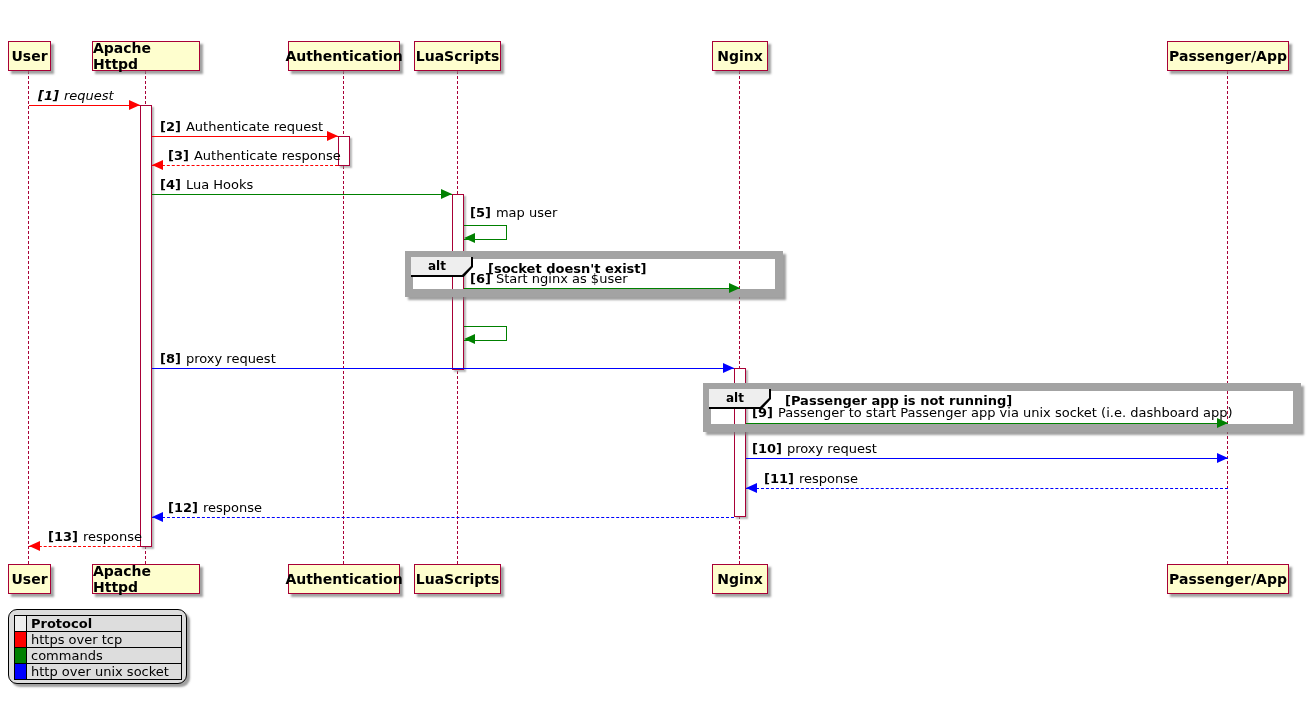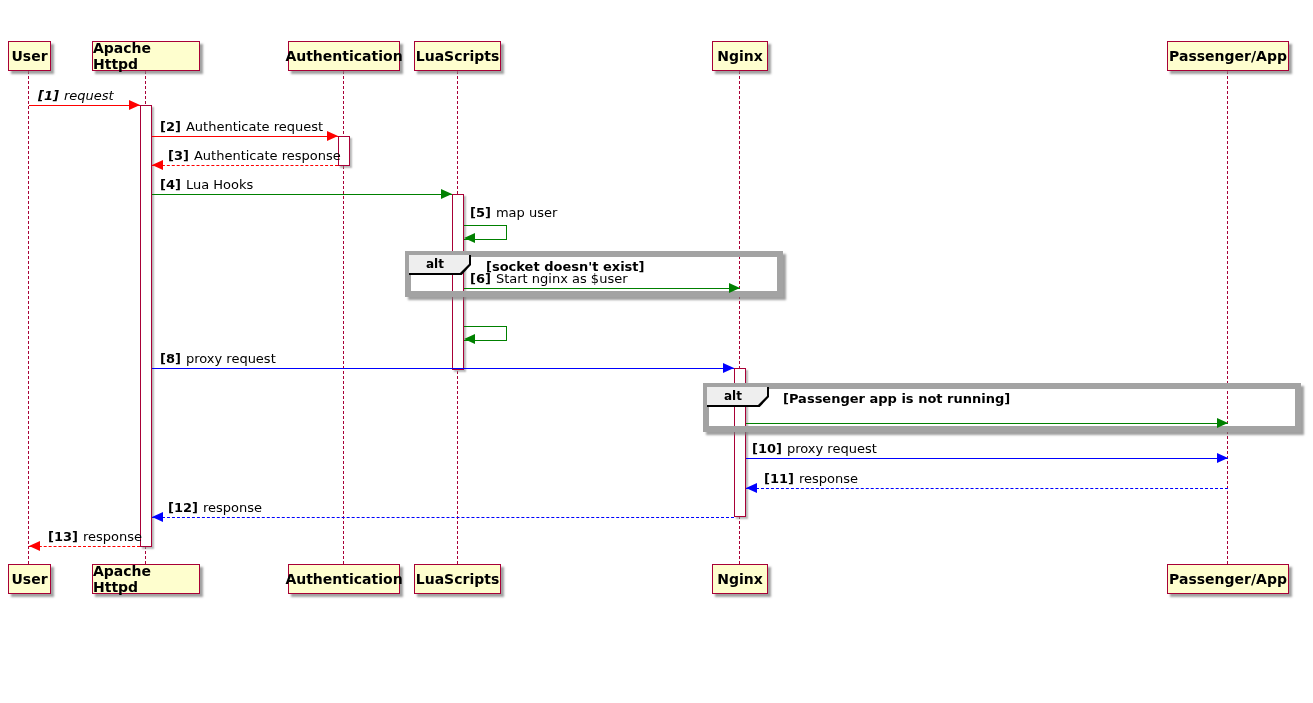--- a/index.html
+++ b/index.html
@@ -9,21 +9,21 @@
          font-size:16px;color:#000;}
   
   .pbox{position:absolute;height:30px;background:#FEFECE;border:1.6px solid #A80036;
         box-shadow:2.5px 3px 2px rgba(130,130,130,.75);display:flex;align-items:center;
         justify-content:center;font-size:14px;font-weight:600;color:#000;
         box-sizing:border-box;z-index:5;}
   .lifeline{position:absolute;width:0;border-left:1px dashed #A80036;z-index:1;}
   .abar{position:absolute;width:12px;background:#fff;border:1px solid #A80036;
         box-sizing:border-box;box-shadow:2px 2px 1.5px rgba(140,140,140,.6);z-index:2;}
   
-  .frame{position:absolute;border:6px solid #a3a3a3;box-sizing:border-box;
+  .frame{position:absolute;border:8px solid #a3a3a3;box-sizing:border-box;
          box-shadow:3px 3px 2px rgba(120,120,120,.7);z-index:3;background:transparent;}
   .ftab{position:absolute;top:-2px;left:-2px;width:62px;height:20px;background:#000;
         clip-path:polygon(0 0,100% 0,100% 50%,85% 100%,0 100%);z-index:4;}
   .ftab .in{position:absolute;top:0;left:0;width:60px;height:18px;background:#EEEEEE;
         clip-path:polygon(0 0,100% 0,100% 50%,85% 100%,0 100%);font-size:12px;
         font-weight:bold;line-height:18px;text-align:center;padding-right:8px;
         box-sizing:border-box;color:#000;}
   .fcond{position:absolute;font-size:13px;font-weight:bold;color:#000;white-space:nowrap;z-index:4;}
   
   .msg{position:absolute;font-size:13px;color:#000;white-space:nowrap;z-index:6;}
@@ -147,33 +147,56 @@
   <div class="mline solid green" style="left:464px;top:288px;width:276px;"></div>
   <div class="ah r green" style="left:729px;top:283px;"></div>
 
   <div class="selfloop" style="left:464px;top:326px;"></div>
   <div class="ah l green" style="left:464px;top:334px;"></div>
 
   <div class="msg" style="left:160px;top:351px;"><b>[8]</b><span class="mtxt">proxy request</span></div>
   <div class="mline solid blue" style="left:152px;top:368px;width:582px;"></div>
   <div class="ah r blue" style="left:723px;top:363px;"></div>
 
+  <div class="msg" style="left:752px;top:405px;"><b>[9]</b><span class="mtxt">Passenger to start Passenger app via unix socket (i.e. dashboard app)</span></div>
   <div class="mline solid green" style="left:746px;top:423px;width:482px;"></div>
   <div class="ah r green" style="left:1217px;top:418px;"></div>
 
   <div class="msg" style="left:752px;top:441px;"><b>[10]</b><span class="mtxt">proxy request</span></div>
   <div class="mline solid blue" style="left:746px;top:458px;width:482px;"></div>
   <div class="ah r blue" style="left:1217px;top:453px;"></div>
 
   <div class="msg" style="left:764px;top:471px;"><b>[11]</b><span class="mtxt">response</span></div>
   <div class="mline dashed blue" style="left:746px;top:488px;width:482px;"></div>
   <div class="ah l blue" style="left:746px;top:483px;"></div>
 
   <div class="msg" style="left:168px;top:500px;"><b>[12]</b><span class="mtxt">response</span></div>
   <div class="mline dashed blue" style="left:152px;top:517px;width:582px;"></div>
   <div class="ah l blue" style="left:152px;top:512px;"></div>
 
   <div class="msg" style="left:48px;top:529px;"><b>[13]</b><span class="mtxt">response</span></div>
   <div class="mline dashed red" style="left:29px;top:546px;width:111px;"></div>
   <div class="ah l red" style="left:29px;top:541px;"></div>
 
+  <div class="legend">
+    <table>
+      <tbody>
+          <tr>
+        <td class="sw sw-none"></td>
+        <td class="txt hdr">Protocol</td>
+      </tr>
+      <tr>
+        <td class="sw sw-red"></td>
+        <td class="txt">https over tcp</td>
+      </tr>
+      <tr>
+        <td class="sw sw-green"></td>
+        <td class="txt">commands</td>
+      </tr>
+      <tr>
+        <td class="sw sw-blue"></td>
+        <td class="txt">http over unix socket</td>
+      </tr>
+    </tbody>
+      </table>
+  </div>
 
 </div>
 
 </body></html>

